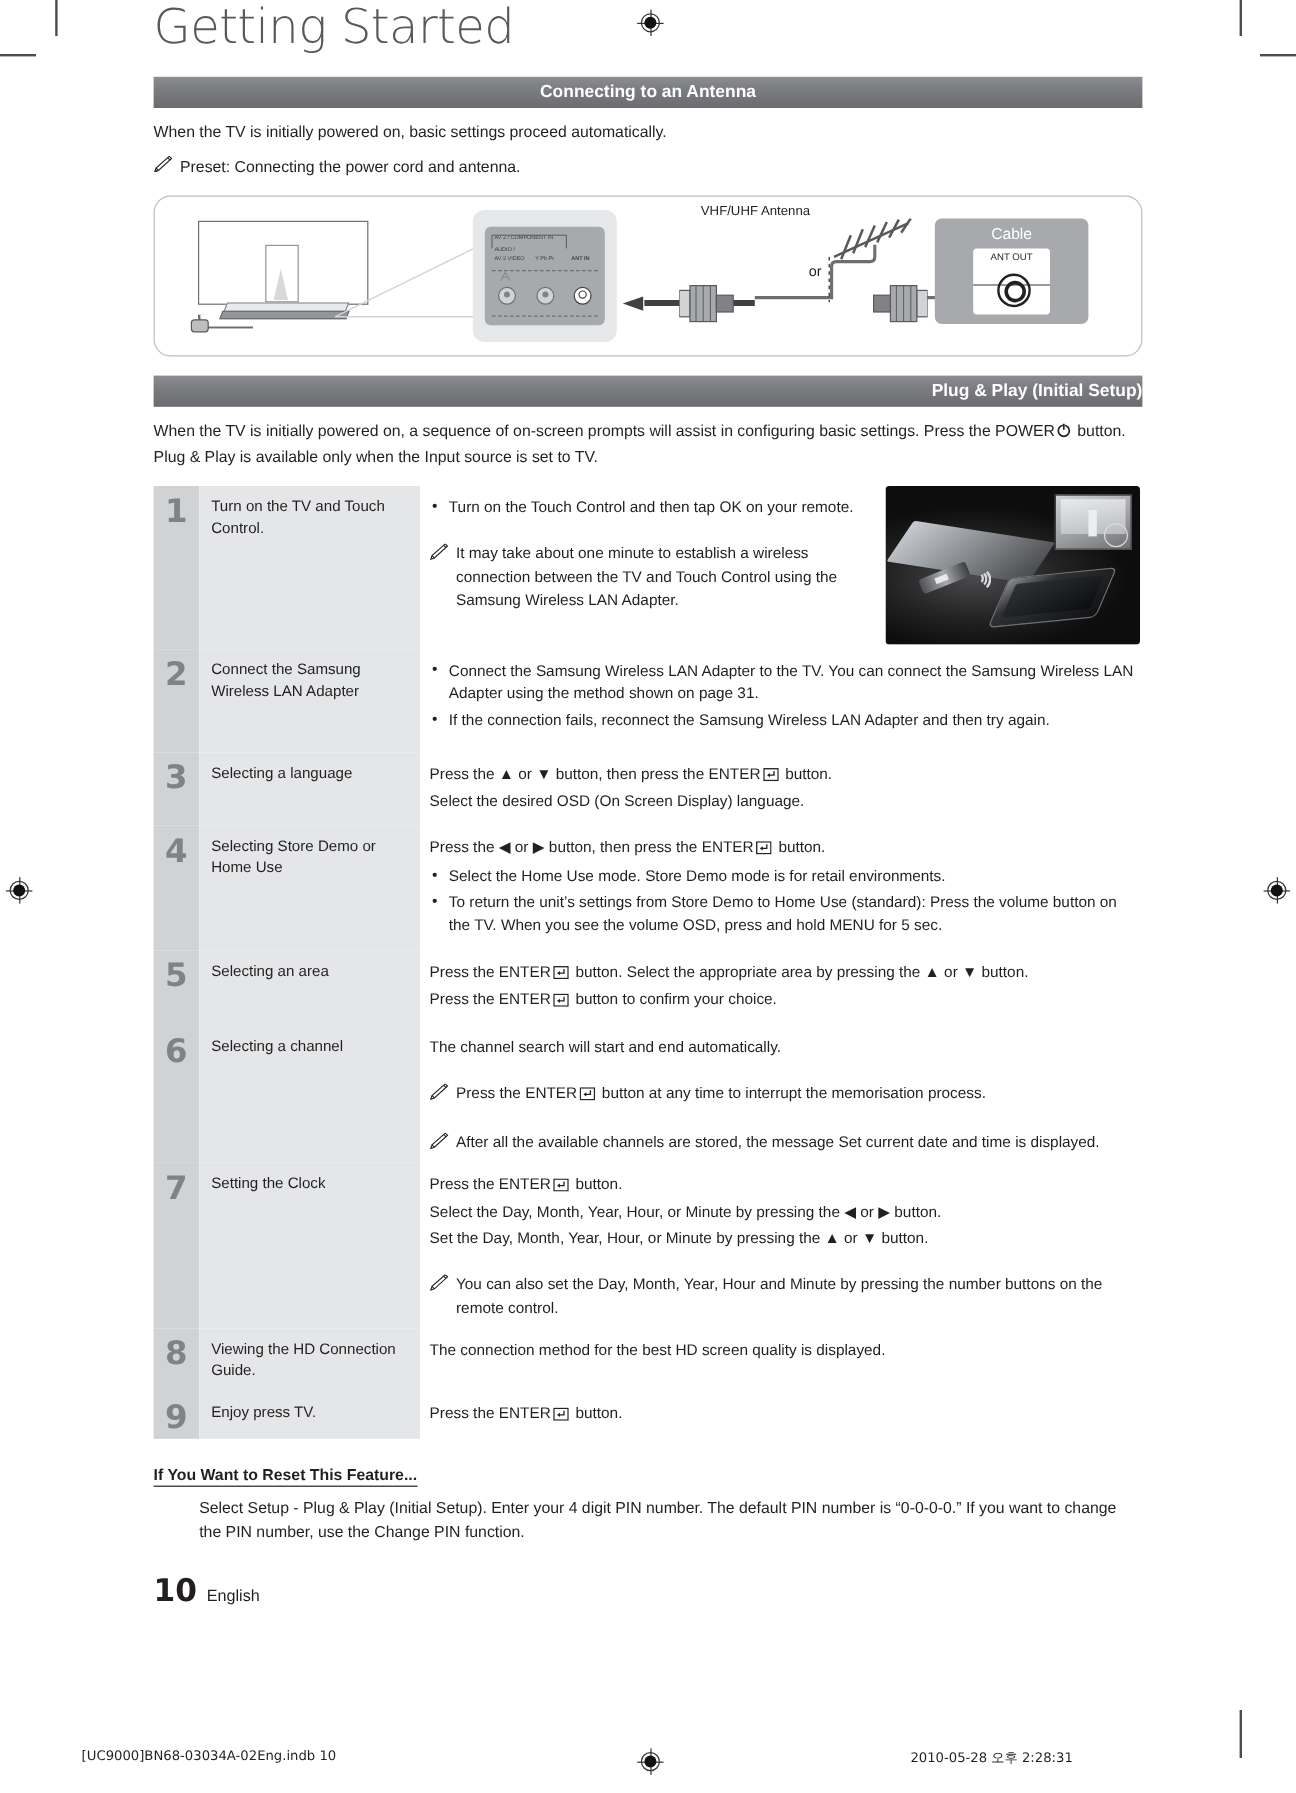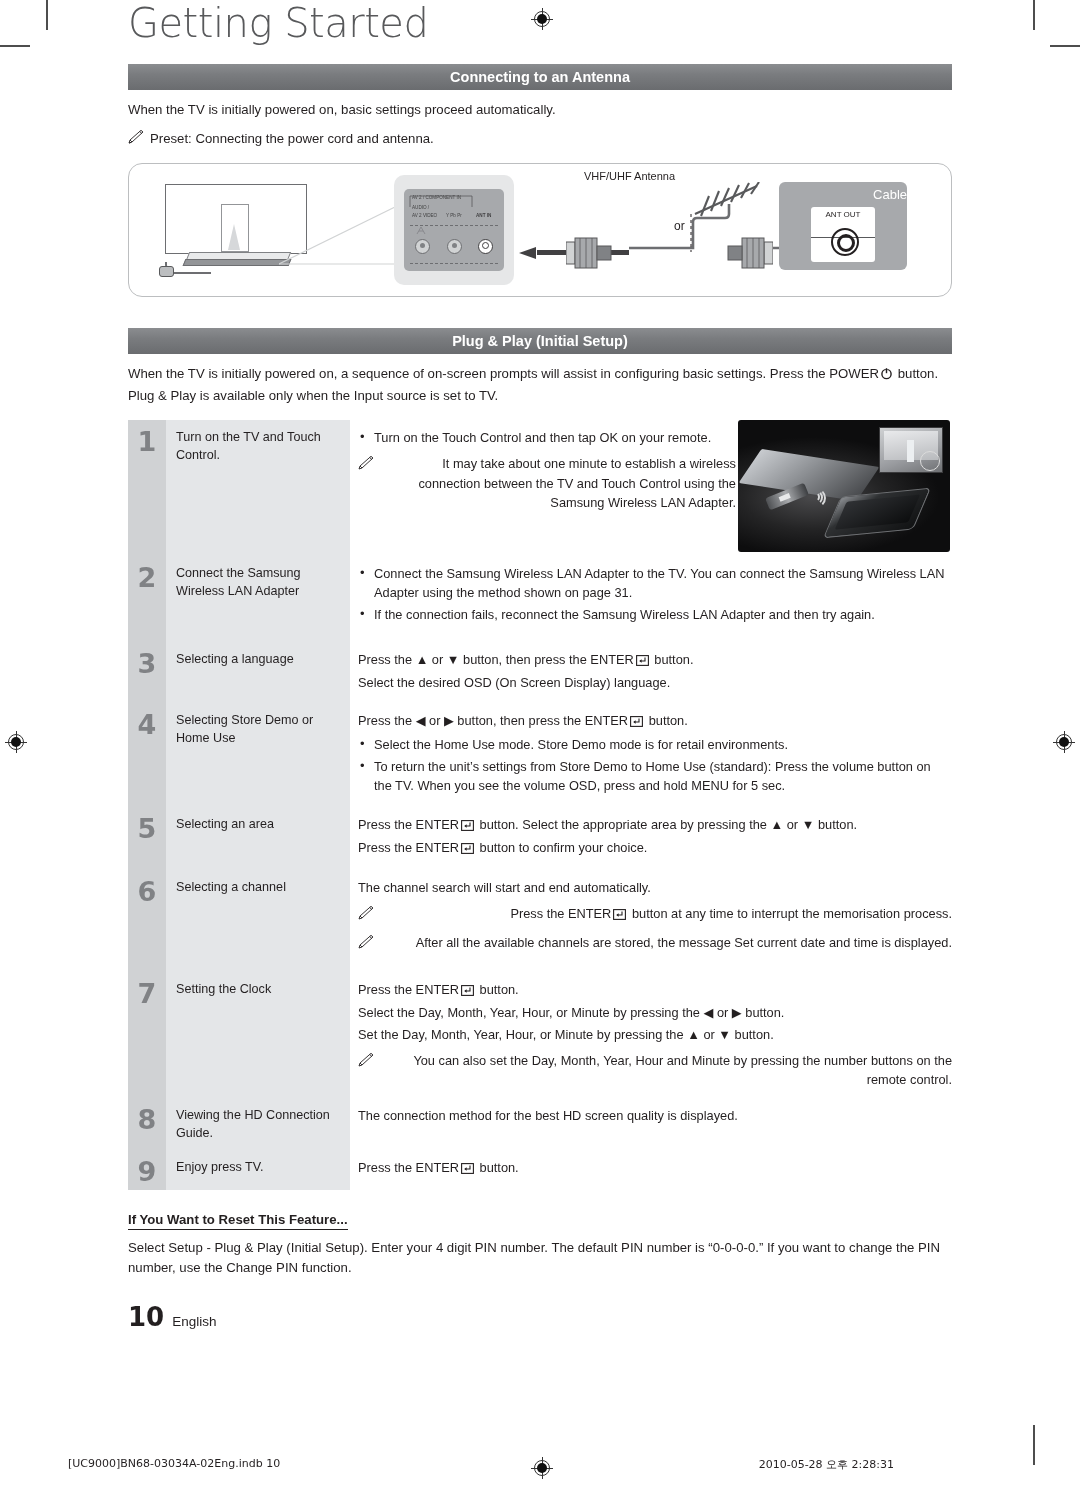--- a/index.html
+++ b/index.html
@@ -165,21 +165,21 @@
     position: absolute; left: 545px; top: 55px; font-size: 12px; color: #231f20;
   }
   .coax { position: absolute; }
 
   .cable-box {
     position: absolute; left: 650px; top: 18px; width: 128px; height: 88px;
     background: #a7a9ac; border-radius: 6px;
   }
   .cable-box .cbl-title {
     position: absolute; top: 5px; left: 0; width: 100%;
-    text-align: right; font-size: 13px; color: #ffffff;
+    text-align: center; font-size: 13px; color: #ffffff;
   }
   .cable-box .antout {
     position: absolute; left: 32px; top: 25px; width: 64px; height: 55px;
     background: #ffffff; border-radius: 3px;
   }
   .cable-box .antout .t {
     text-align: center; font-size: 8px; color: #231f20; margin-top: 3px;
     border-bottom: 1px solid #58595b; padding-bottom: 18px;
   }
   .cable-box .antout .ring1 {
@@ -219,21 +219,21 @@
   .c-body .line { margin: 0 0 2px 0; }
   .c-body ul { margin: 0; padding: 0; list-style: none; }
   .c-body li {
     position: relative; padding-left: 16px; margin-bottom: 2px;
   }
   .c-body li:before {
     content: "\2022"; position: absolute; left: 2px; top: -1px;
     font-size: 13px; color: #231f20;
   }
   .c-body .nt {
-    position: relative; padding-left: 22px; margin-top: 7px; text-align: right;
+    position: relative; padding-left: 22px; margin-top: 19px;
   }
   .c-body .nt .pencil { top: 2px; }
   .tv-photo {
     width: 212px; height: 132px;
     background:
       radial-gradient(ellipse 60% 45% at 35% 58%, #4a4a4c 0%, #242425 55%, #0d0d0e 100%),
       #0b0b0c;
     border-radius: 3px;
     position: relative; overflow: hidden;
   }
@@ -463,21 +463,21 @@
     <div class="cable-box">
       <div class="cbl-title">Cable</div>
       <div class="antout">
         <div class="t">ANT OUT</div>
         <div class="ring1"></div>
         <div class="ring2"></div>
       </div>
     </div>
   </div>
 
-  <div class="section-bar" style="margin-top:31px;">Plug &amp; Play (Initial Setup)</div>
+  <div class="section-bar" style="margin-top:16px;text-align:right;">Plug &amp; Play (Initial Setup)</div>
 
   <p class="body">
     <span>When the TV is initially powered on, a sequence of on-screen prompts will assist in configuring basic settings. Press the </span><b>POWER</b><span style="display:inline-block;vertical-align:-2px;margin:0 1px;">
       <svg width="13" height="13" viewBox="0 0 13 13">
         <circle cx="6.5" cy="7" r="4.6" fill="none" stroke="#231f20" stroke-width="1.4"></circle>
         <rect x="5.8" y="0.6" width="1.5" height="6" fill="#ffffff"></rect>
         <line x1="6.5" y1="1.2" x2="6.5" y2="6.2" stroke="#231f20" stroke-width="1.4"></line>
       </svg></span><span> button. </span><b>Plug &amp; Play</b><span> is available only when the </span><b>Input</b><span> source is set to TV.</span>
   </p>
 
@@ -655,21 +655,21 @@
                   <path d="M5.6 4.2 L3.2 6 L5.6 7.8 Z" fill="#231f20"></path>
                 </svg></span> button.</div>
       </td>
     </tr>
 
     </tbody>
   </table>
 
   <div>
     <div class="reset-h">If You Want to Reset This Feature...</div>
-    <p class="body" style="margin-top:8px;">
+    <p class="body" style="margin-top:8px;margin-left:38px;">
       <span>Select </span><b>Setup - Plug &amp; Play</b><span> (Initial Setup). Enter your 4 digit PIN number. The default PIN number is “0-0-0-0.” If you want to change the PIN number, use the </span><b>Change PIN</b><span> function.</span>
     </p>
   </div>
 
   <div class="page-num">
     <span>10</span><span class="lang">English</span>
   </div>
 
 </div>
 

